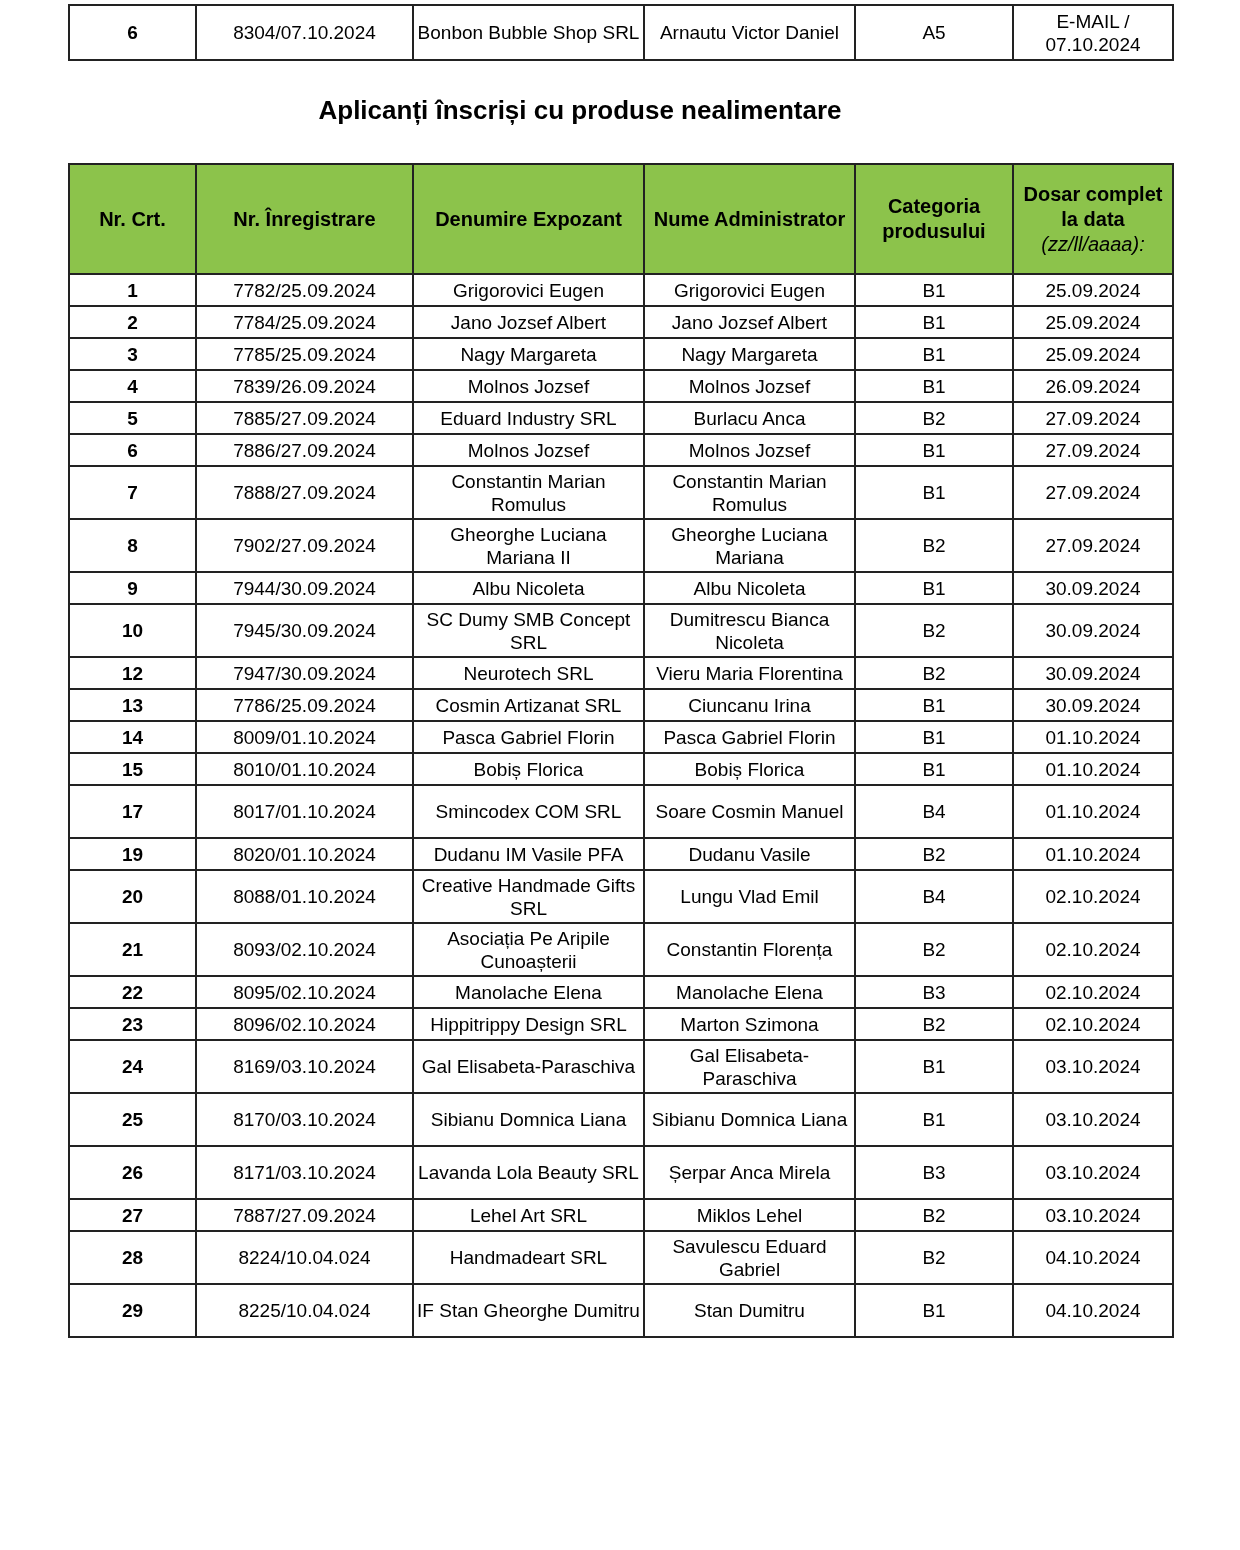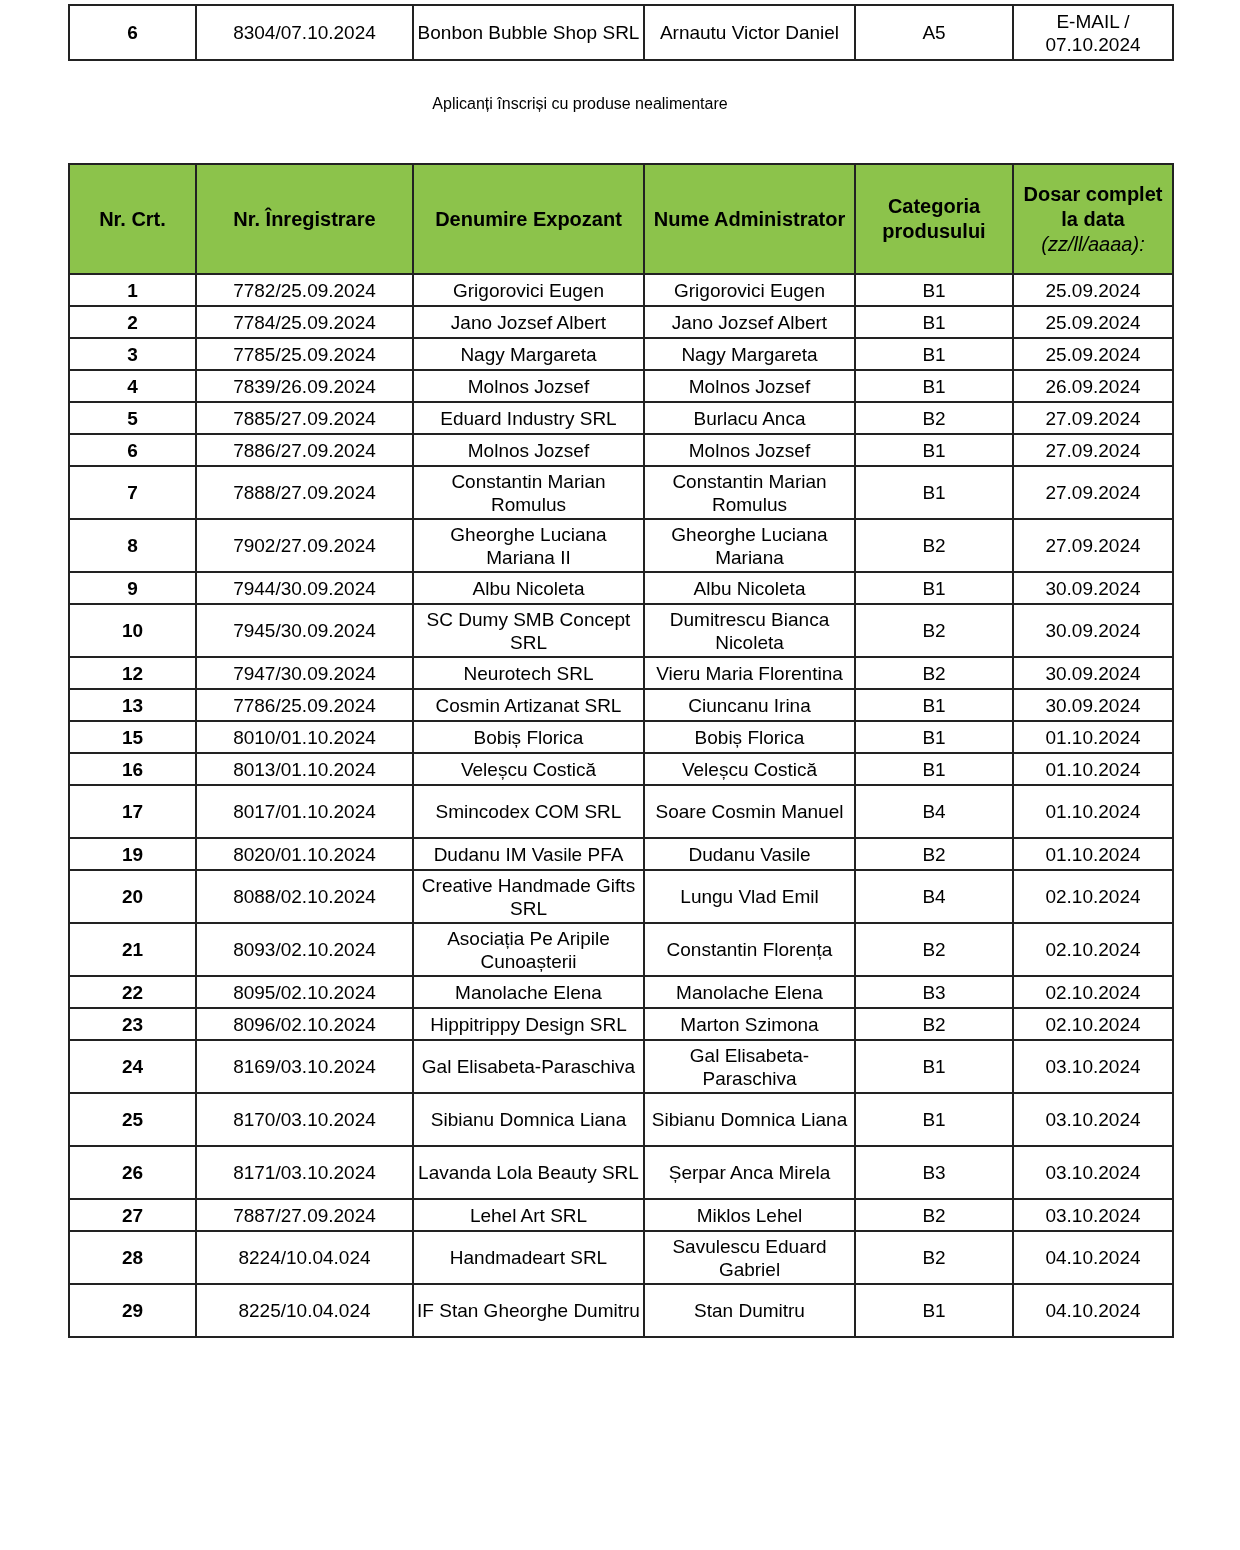--- a/index.html
+++ b/index.html
@@ -7,21 +7,21 @@
            font-family: "Liberation Sans", sans-serif; color: #000; }
     table { border-collapse: collapse; table-layout: fixed; position: absolute; left: 68px; width: 1104px; }
     td, th { border: 2px solid #222; text-align: center; vertical-align: middle;
              font-size: 19px; line-height: 23px; padding: 0 2px; }
     col.c1 { width: 127px; } col.c2 { width: 217px; } col.c3 { width: 231px; }
     col.c4 { width: 211px; } col.c5 { width: 158px; } col.c6 { width: 160px; }
     td.nr { font-weight: bold; }
     #prev-table { top: 4px; }
     #prev-table td { height: 53px; }
     #section-title { position: absolute; top: 95px; left: 0; width: 1160px; text-align: center;
-                     font-weight: normal; font-size: 16px; }
+                     font-weight: bold; font-size: 26px; }
     #main-table { top: 163px; }
     #main-table th { background: #8cc34b; font-weight: bold; font-size: 20px; line-height: 25px; height: 108px; }
     #main-table th .sub { font-weight: normal; font-style: italic; }
     #main-table tr.r1 td { height: 30px; }
     #main-table tr.r2 td { height: 51px; }
   </style>
 </head>
 <body>
 
 <table id="prev-table">
@@ -160,32 +160,32 @@
       </tr>
       <tr class="r1">
         <td class="nr">13</td>
         <td>7786/25.09.2024</td>
         <td>Cosmin Artizanat SRL</td>
         <td>Ciuncanu Irina</td>
         <td>B1</td>
         <td>30.09.2024</td>
       </tr>
       <tr class="r1">
+        <td class="nr">14</td>
+        <td>8009/01.10.2024</td>
+        <td>Pasca Gabriel Florin</td>
+        <td>Pasca Gabriel Florin</td>
+        <td>B1</td>
+        <td>01.10.2024</td>
+      </tr>
+      <tr class="r1">
         <td class="nr">15</td>
         <td>8010/01.10.2024</td>
         <td>Bobiș Florica</td>
         <td>Bobiș Florica</td>
-        <td>B1</td>
-        <td>01.10.2024</td>
-      </tr>
-      <tr class="r1">
-        <td class="nr">16</td>
-        <td>8013/01.10.2024</td>
-        <td>Veleșcu Costică</td>
-        <td>Veleșcu Costică</td>
         <td>B1</td>
         <td>01.10.2024</td>
       </tr>
       <tr class="r2">
         <td class="nr">17</td>
         <td>8017/01.10.2024</td>
         <td>Smincodex COM SRL</td>
         <td>Soare Cosmin Manuel</td>
         <td>B4</td>
         <td>01.10.2024</td>
@@ -193,21 +193,21 @@
       <tr class="r1">
         <td class="nr">19</td>
         <td>8020/01.10.2024</td>
         <td>Dudanu IM Vasile PFA</td>
         <td>Dudanu Vasile</td>
         <td>B2</td>
         <td>01.10.2024</td>
       </tr>
       <tr class="r2">
         <td class="nr">20</td>
-        <td>8088/02.10.2024</td>
+        <td>8088/01.10.2024</td>
         <td>Creative Handmade Gifts SRL</td>
         <td>Lungu Vlad Emil</td>
         <td>B4</td>
         <td>02.10.2024</td>
       </tr>
       <tr class="r2">
         <td class="nr">21</td>
         <td>8093/02.10.2024</td>
         <td>Asociația Pe Aripile Cunoașterii</td>
         <td>Constantin Florența</td>

